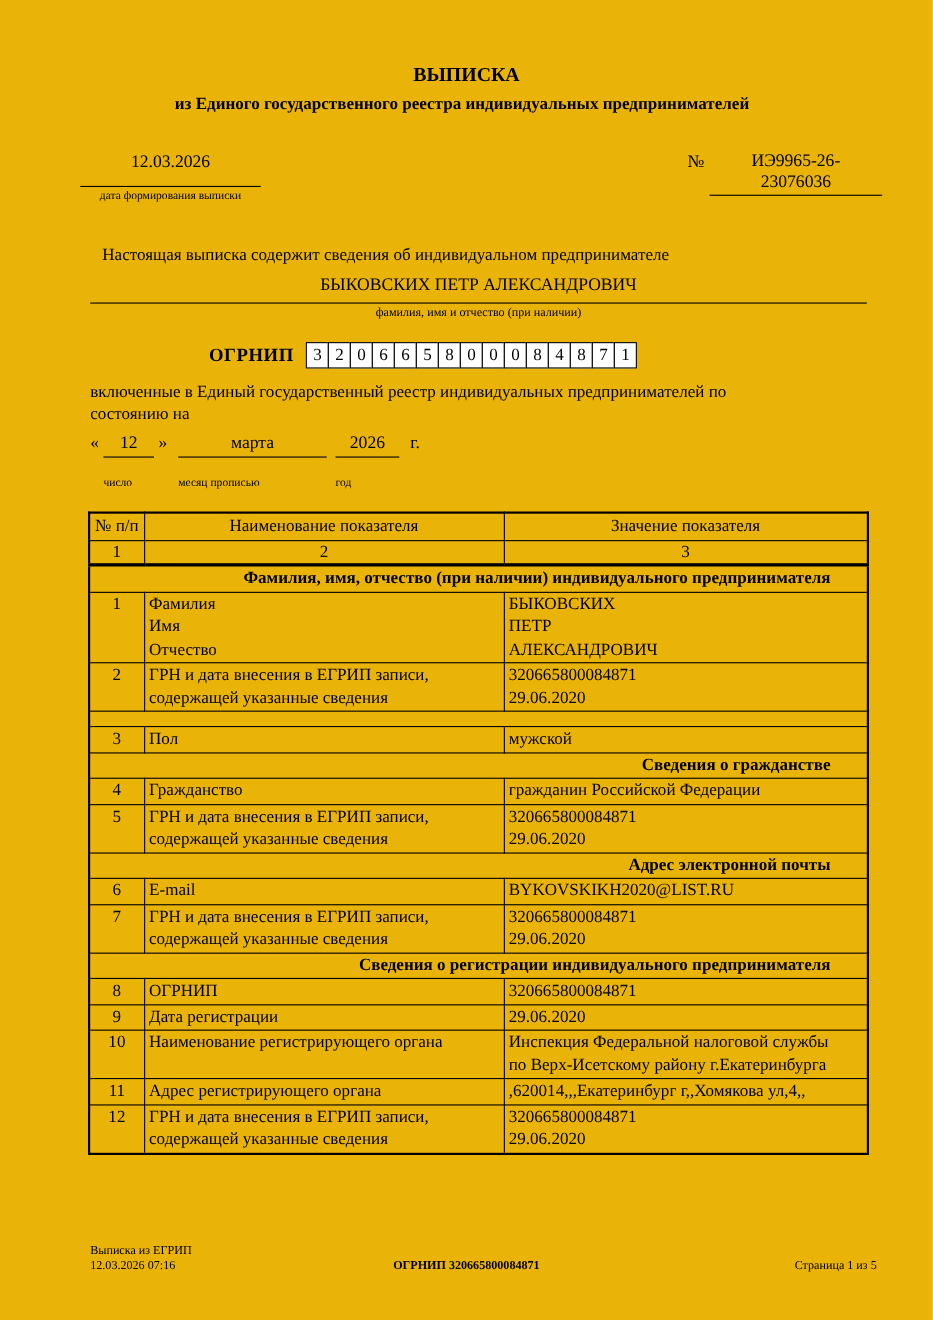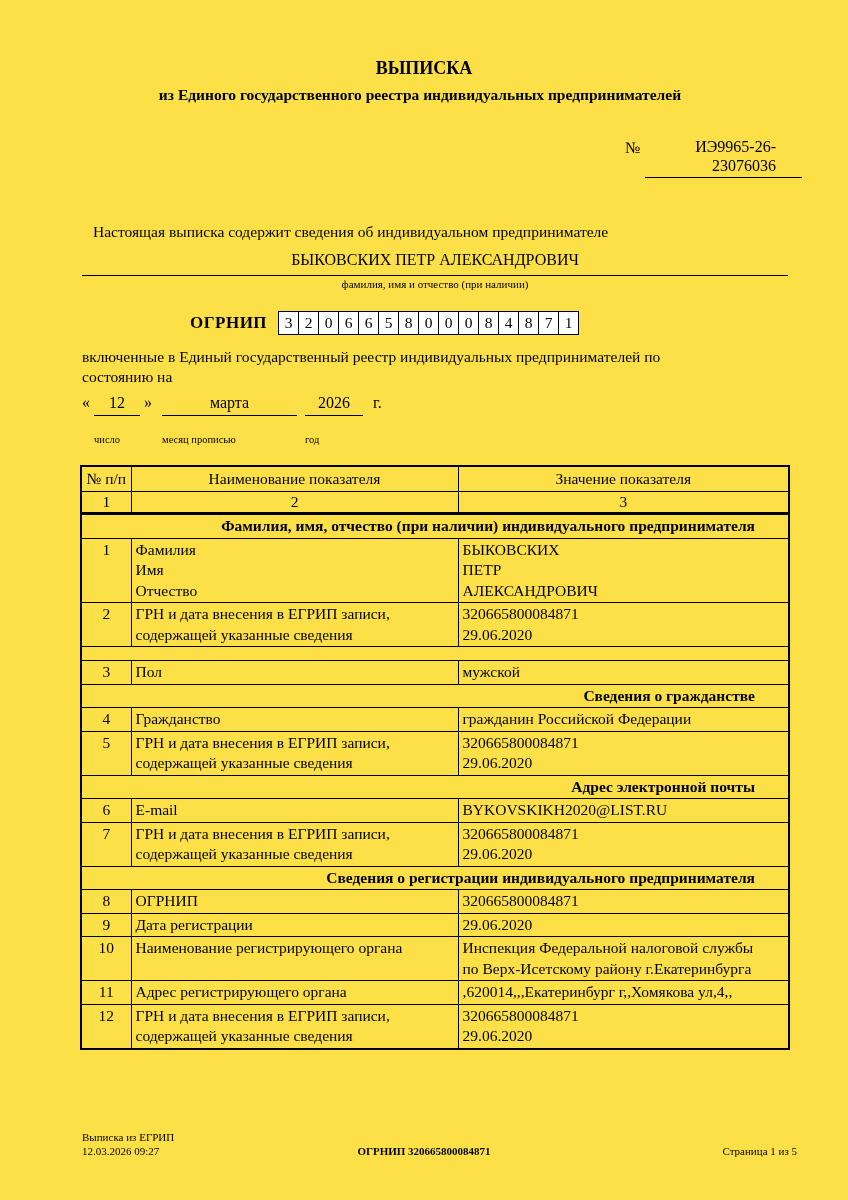--- a/index.html
+++ b/index.html
@@ -1,35 +1,35 @@
 <!DOCTYPE html>
 <html lang="ru"><head>
 <meta charset="utf-8">
 <style>
   * { margin:0; padding:0; box-sizing:border-box; }
   html,body { background:#e9e9e9; }
   body { font-family:"Liberation Serif","DejaVu Serif",serif; color:#000; }
   .page {
-    position:relative; width:848px; height:1200px; background:#fde047;
+    position:relative; width:848px; height:1200px; background:#eab308;
     margin:0 auto; overflow:hidden;
   }
   .doc-title { position:absolute; top:58px; left:0; width:848px; text-align:center;
     font-size:18px; font-weight:bold; }
   .doc-subtitle { position:absolute; top:86px; left:0; width:840px; text-align:center;
     font-size:15.5px; font-weight:bold; }
 
   .formation-date { position:absolute; left:73px; top:139px; width:164px; }
   .fd-value { text-align:center; font-size:16px; padding-bottom:12px;
     border-bottom:1.5px solid #000; }
   .fd-label { text-align:center; font-size:10.5px; margin-top:3px; }
 
   .num-sign { position:absolute; left:625px; top:139px; font-size:16px; }
   .doc-number { position:absolute; left:645px; top:137px; width:157px;
     border-bottom:1.5px solid #000; padding-bottom:2px; }
-  .doc-number-inner { width:105px; margin:0 auto; text-align:right;
+  .doc-number-inner { width:105px; margin:0 auto; text-align:center;
     font-size:16px; line-height:19px; }
 
   .intro { position:absolute; left:93px; top:223px; font-size:15.5px; }
 
   .name-block { position:absolute; left:82px; top:251px; width:706px; }
   .name-value { text-align:center; font-size:16px; padding-bottom:6px;
     border-bottom:1.5px solid #000; }
   .name-label { text-align:center; font-size:11px; margin-top:2px; }
 
   .ogrnip-row { position:absolute; left:190px; top:311px; display:flex; align-items:center; }
@@ -74,20 +74,24 @@
   .footer-right { position:absolute; top:1145px; right:51px; font-size:11px; }
 </style>
 </head>
 <body>
 
 <div class="page">
 
   <div class="doc-title">ВЫПИСКА</div>
   <div class="doc-subtitle">из Единого государственного реестра индивидуальных предпринимателей</div>
 
+  <div class="formation-date">
+    <div class="fd-value">12.03.2026</div>
+    <div class="fd-label">дата формирования выписки</div>
+  </div>
 
   <div class="num-sign">№</div>
   <div class="doc-number">
     <div class="doc-number-inner">ИЭ9965-26-23076036</div>
   </div>
 
   <div class="intro">Настоящая выписка содержит сведения об индивидуальном предпринимателе</div>
 
   <div class="name-block">
     <div class="name-value">БЫКОВСКИХ ПЕТР АЛЕКСАНДРОВИЧ</div>
@@ -238,18 +242,18 @@
           <td class="c-name">ГРН и дата внесения в ЕГРИП записи,
 содержащей указанные сведения</td>
           <td class="c-value">320665800084871
 29.06.2020</td>
         </tr>
       </tbody>
   </table>
 
   <div class="footer-left">
     <div>Выписка из ЕГРИП</div>
-    <div>12.03.2026 09:27</div>
+    <div>12.03.2026 07:16</div>
   </div>
   <div class="footer-center">ОГРНИП 320665800084871</div>
   <div class="footer-right">Страница 1 из 5</div>
 
 </div>
 
 </body></html>

